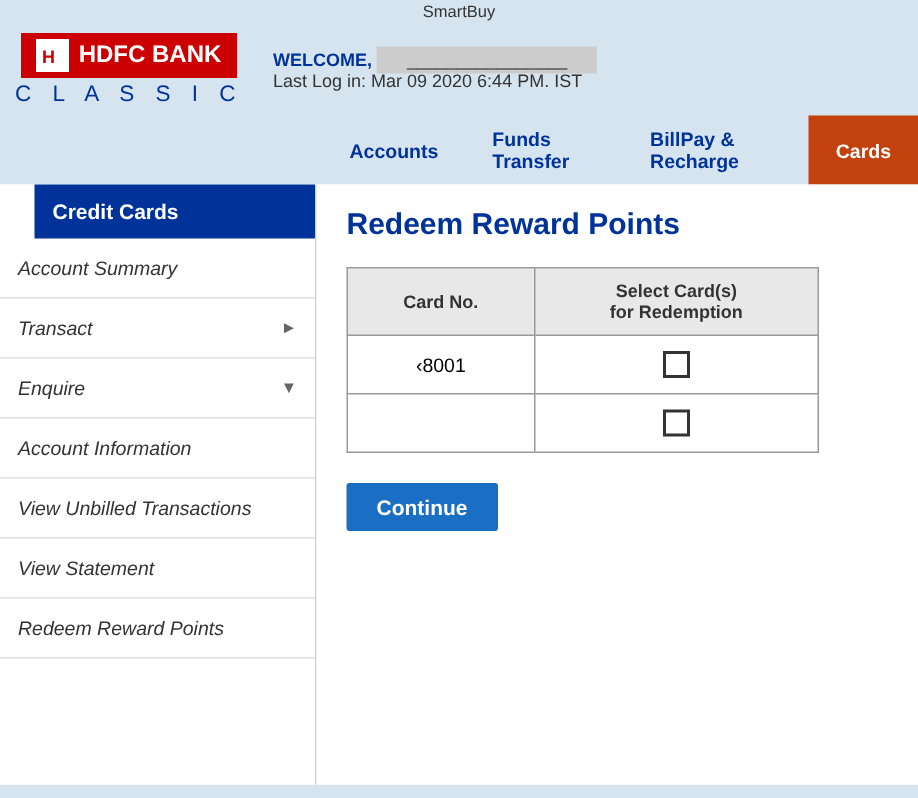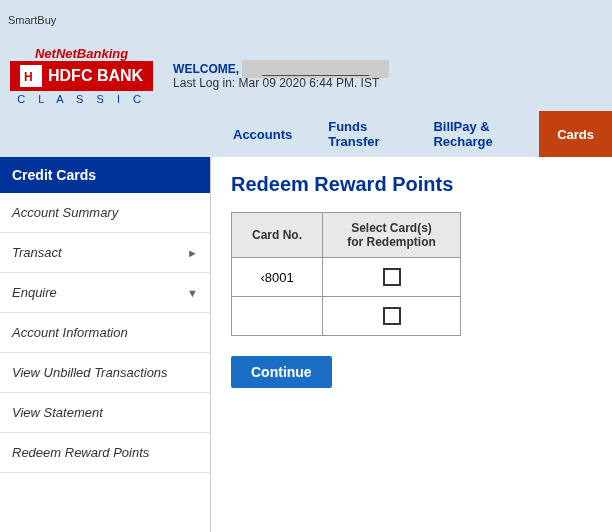--- a/index.html
+++ b/index.html
@@ -1,22 +1,22 @@
 <!DOCTYPE html>
 <html><head>
   <meta charset="utf-8">
   <style>
     * { margin: 0; padding: 0; box-sizing: border-box; }
     body { font-family: Arial, sans-serif; font-size: 13px; background: #d6e4f0; width: 612px; min-height: 532px; overflow: hidden; }
 
     
     .top-bar {
       background: #d6e4f0;
-      text-align: left;
-      padding: 14px 8px;
+      text-align: center;
+      padding: 2px 8px;
       font-size: 11px;
       color: #333;
     }
 
     
     .header {
       background: #d6e4f0;
       display: flex;
       align-items: center;
       padding: 6px 10px;
@@ -47,21 +47,21 @@
     .hdfc-badge .hdfc-logo-icon {
       width: 22px;
       height: 22px;
       background: white;
       display: flex;
       align-items: center;
       justify-content: center;
     }
     .classic-text {
       letter-spacing: 5px;
-      font-size: 11px;
+      font-size: 15px;
       color: #003399;
       margin-top: 2px;
     }
     .welcome-area {
       font-size: 12px;
       color: #333;
     }
     .welcome-area .welcome-label {
       font-weight: bold;
       color: #003399;
@@ -103,20 +103,21 @@
       background: white;
       border-right: 1px solid #ccc;
       flex-shrink: 0;
     }
     .sidebar-header {
       background: #003399;
       color: white;
       font-weight: bold;
       font-size: 14px;
       padding: 10px 12px;
+      margin-left: 23px;
     }
     .sidebar-item {
       padding: 12px 12px;
       border-bottom: 1px solid #e0e0e0;
       color: #333;
       cursor: pointer;
       display: flex;
       align-items: center;
       justify-content: space-between;
       font-size: 13px;
@@ -137,21 +138,21 @@
       font-size: 20px;
       color: #003399;
       font-weight: bold;
       margin-bottom: 16px;
     }
 
     
     .card-table {
       border: 1px solid #999;
       border-collapse: collapse;
-      width: 230px;
+      width: 315px;
       margin-bottom: 20px;
     }
     .card-table th {
       background: #e8e8e8;
       border: 1px solid #999;
       padding: 8px 12px;
       font-size: 12px;
       color: #333;
       text-align: center;
     }
@@ -200,23 +201,20 @@
   </style>
 </head>
 <body>
 
 <div class="top-bar">
   <span>SmartBuy</span>
 </div>
 
 <div class="header">
   <div class="logo-area">
-    <div class="net-banking-text">
-      <span style="color:#cc0000;">Net</span><span>NetBanking</span>
-    </div>
     <div class="hdfc-badge">
       <div class="hdfc-logo-icon">
         <svg width="18" height="18" viewBox="0 0 18 18">
           <rect width="18" height="18" fill="white"></rect>
           <text x="2" y="14" font-size="12" font-weight="bold" fill="#cc0000">H</text>
         </svg>
       </div>
       <span>HDFC BANK</span>
     </div>
     <div class="classic-text">C L A S S I C</div>

